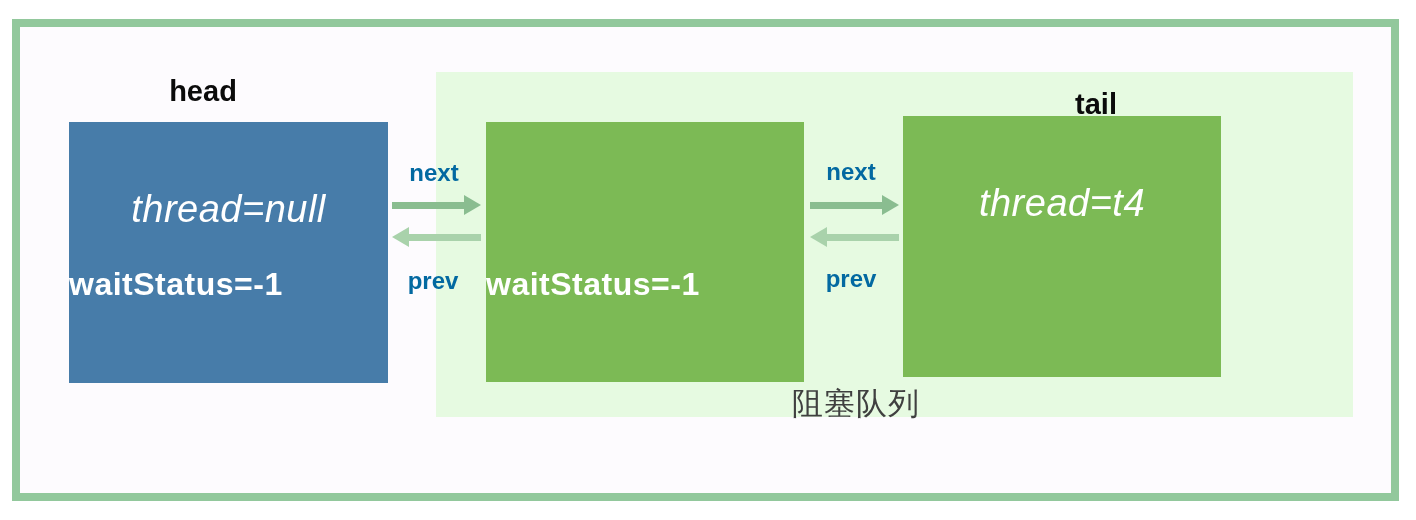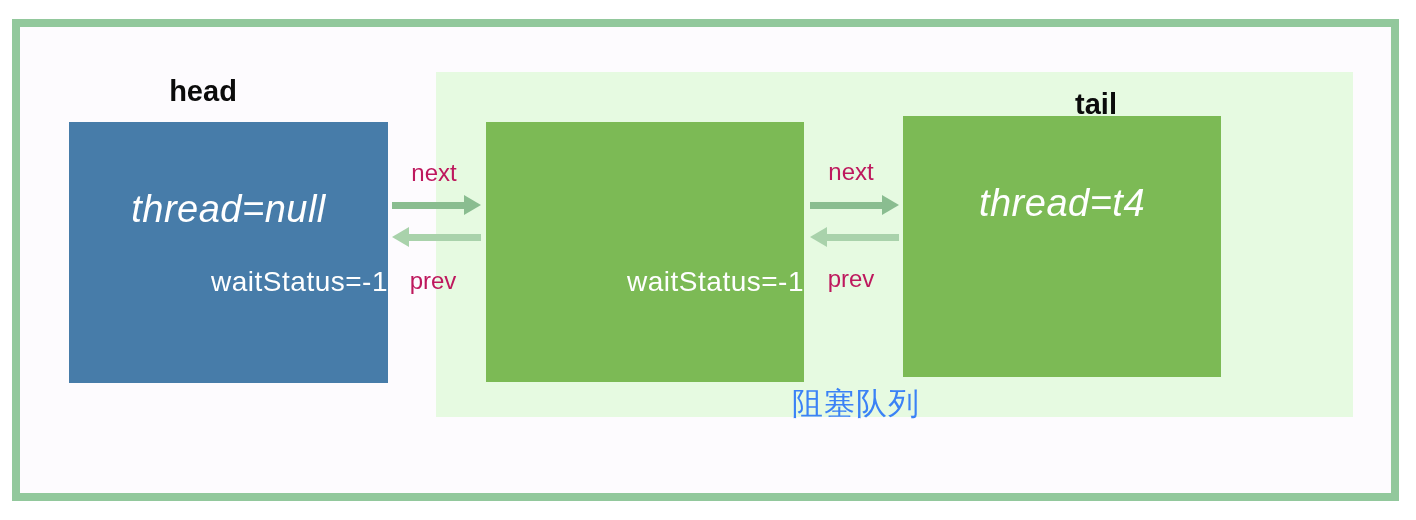--- a/index.html
+++ b/index.html
@@ -24,27 +24,27 @@
 
   .node { position:absolute; color:#ffffff; }
   .node-head { left:69px;  top:122px; width:319px; height:261px; background:#477ca9; }
   .node-t3   { left:486px; top:122px; width:318px; height:260px; background:#7cba55; }
   .node-t4   { left:903px; top:116px; width:318px; height:261px; background:#7cba55; }
   .thread-line {
     position:absolute; left:0; top:66px; width:100%; text-align:center;
     font-size:38px; letter-spacing:0.5px;font-style:italic;
   }
   .wait-line {
-    position:absolute; left:0; top:144px; width:100%; text-align:right;
-    font-size:28px; letter-spacing:0.5px;
+    position:absolute; left:0; top:144px; width:100%; text-align:left;
+    font-size:32px; letter-spacing:0.5px;font-weight:bold;
   }
 
   .ptr-label {
     position:absolute; width:104px; text-align:center;
-    font-size:24px; color:#be185d;
+    font-size:24px; color:#0369a1;font-weight:bold;
   }
   .next-1 { left:382px; top:159px; }
   .prev-1 { left:381px; top:267px; }
   .next-2 { left:799px; top:158px; }
   .prev-2 { left:799px; top:265px; }
 
   .arrow { position:absolute; width:72px; height:7px; background:currentColor; }
   .arrow.to-right::after {
     content:""; position:absolute; left:72px; top:-7px; width:0; height:0;
     border-top:10px solid transparent; border-bottom:10px solid transparent;
@@ -57,21 +57,21 @@
   }
   .arrow-next { color:#8abd90; }
   .arrow-prev { color:#a9d2ab; }
   .next-arrow-1 { left:392px; top:202px; }
   .prev-arrow-1 { left:409px; top:234px; }
   .next-arrow-2 { left:810px; top:202px; }
   .prev-arrow-2 { left:827px; top:234px; }
 
   .queue-label {
     position:absolute; left:700px; top:383px; width:312px; text-align:center;
-    font-size:31px; color:#3b82f6; letter-spacing:1px;
+    font-size:31px; color:#404040; letter-spacing:1px;
   }
 </style>
 </head>
 <body>
 
 <div class="canvas">
 
   <div class="frame"></div>
 
   <div class="panel"></div>

